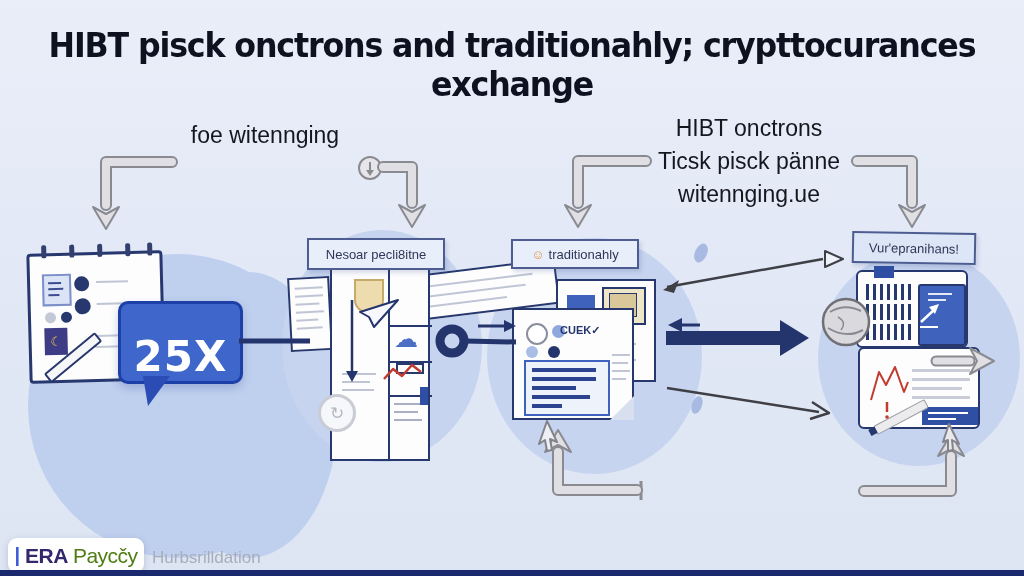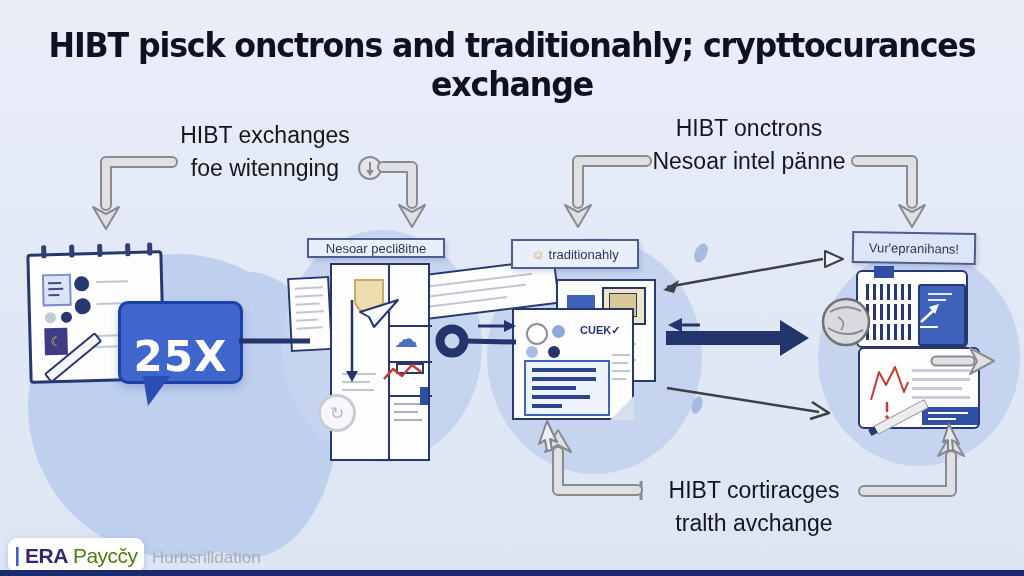--- a/index.html
+++ b/index.html
@@ -35,30 +35,26 @@
   .bottom-bar{position:absolute;left:0;top:570px;width:1024px;height:6px;background:#1b2a6e;z-index:6;}
 </style>
 </head>
 <body>
 
 <div id="stage">
 
   <div class="title txt5">HIBT pisck onctrons and traditionahly; crypttocurances exchange</div>
 
   <div class="ann txt5" style="left:150px;top:119px;width:230px;">
-    <div>HIBT exchanges</div>
     <div>foe witennging</div>
   </div>
   <div class="ann txt5" style="left:618px;top:112px;width:262px;">
     <div>HIBT onctrons</div>
-    <div>Nesoar intel pänne</div>
-  </div>
-  <div class="ann txt5" style="left:645px;top:474px;width:218px;">
-    <div>HIBT cortiracges</div>
-    <div>tralth avchange</div>
+    <div>Ticsk pisck pänne</div>
+    <div>witennging.ue</div>
   </div>
 
   <div class="circle" style="left:28px;top:254px;width:300px;height:304px;background:#bfcfee;"></div>
   <div class="circle" style="left:158px;top:272px;width:180px;height:286px;background:#bfcfee;"></div>
   <div class="circle" style="left:282px;top:230px;width:200px;height:232px;"></div>
   <div class="circle" style="left:487px;top:238px;width:215px;height:236px;"></div>
   <div class="circle" style="left:818px;top:250px;width:202px;height:216px;"></div>
 
   <div class="clipboard">
     <div class="stud" style="left:12px;"></div>
@@ -81,21 +77,21 @@
         <span>☾</span>
       </div>
     <div style="position:absolute;left:62px;top:80px;width:28px;height:9px;border:2px solid #c3c8d6;border-radius:3px;"></div>
     <div style="position:absolute;left:8px;top:96px;width:62px;height:8px;background:#f6f6f8;border:2px solid #27386f;transform:rotate(-38deg);border-radius:2px;"></div>
   </div>
   <div class="bubble">
       <span>25X</span>
     </div>
   <div class="bubble-tail"></div>
 
-  <div class="cap" style="left:307px;top:238px;width:138px;height:20px;">
+  <div class="cap" style="left:307px;top:238px;width:138px;height:32px;">
     <span>Nesoar pecli8itne</span>
   </div>
   <div class="doc" style="left:289px;top:277px;width:42px;height:74px;transform:rotate(-3deg);">
     <div class="line" style="left:5px;top:8px;width:28px;"></div>
       <div class="line" style="left:5px;top:16px;width:28px;"></div>
     <div class="line" style="left:5px;top:24px;width:24px;"></div>
       <div class="line" style="left:5px;top:32px;width:28px;"></div>
     <div class="line" style="left:5px;top:40px;width:22px;"></div>
       <div class="line" style="left:5px;top:48px;width:26px;"></div>
   </div>
@@ -136,21 +132,21 @@
     <div style="position:absolute;left:52px;top:44px;width:16px;height:2px;background:#27386f;"></div>
     <div style="position:absolute;left:46px;top:50px;width:28px;height:2px;background:#27386f;"></div>
     <div class="line" style="left:44px;top:62px;width:34px;"></div>
     <div class="line" style="left:44px;top:70px;width:30px;"></div>
     <div class="line" style="left:44px;top:78px;width:34px;"></div>
     <div class="line" style="left:44px;top:86px;width:26px;"></div>
   </div>
   <div class="doc" style="left:512px;top:308px;width:122px;height:112px;">
     <div class="dot" style="left:12px;top:13px;width:18px;height:18px;border:2px solid #8a8f9e;background:#fff;"></div>
     <div class="dot" style="left:38px;top:15px;width:13px;height:13px;background:#8fa8dd;"></div>
-    <div style="position:absolute;left:66px;top:14px;font-size:11px;font-weight:700;color:#24356e;">
+    <div style="position:absolute;left:46px;top:14px;font-size:11px;font-weight:700;color:#24356e;">
       <span>CUEK</span><span>✓</span>
     </div>
     <div class="dot" style="left:12px;top:36px;width:12px;height:12px;background:#aabde4;"></div>
     <div class="dot" style="left:34px;top:36px;width:12px;height:12px;background:#24356e;"></div>
     <div style="position:absolute;left:10px;top:50px;width:82px;height:52px;border:2px solid #3f63bd;background:#eef3fb;">
       <div class="line" style="left:6px;top:6px;width:64px;height:4px;background:#2c4390;"></div>
       <div class="line" style="left:6px;top:15px;width:64px;height:4px;background:#2c4390;"></div>
       <div class="line" style="left:6px;top:24px;width:44px;height:4px;background:#2c4390;"></div>
       <div class="line" style="left:6px;top:33px;width:58px;height:4px;background:#2c4390;"></div>
       <div class="line" style="left:6px;top:42px;width:30px;height:4px;background:#2c4390;"></div>

